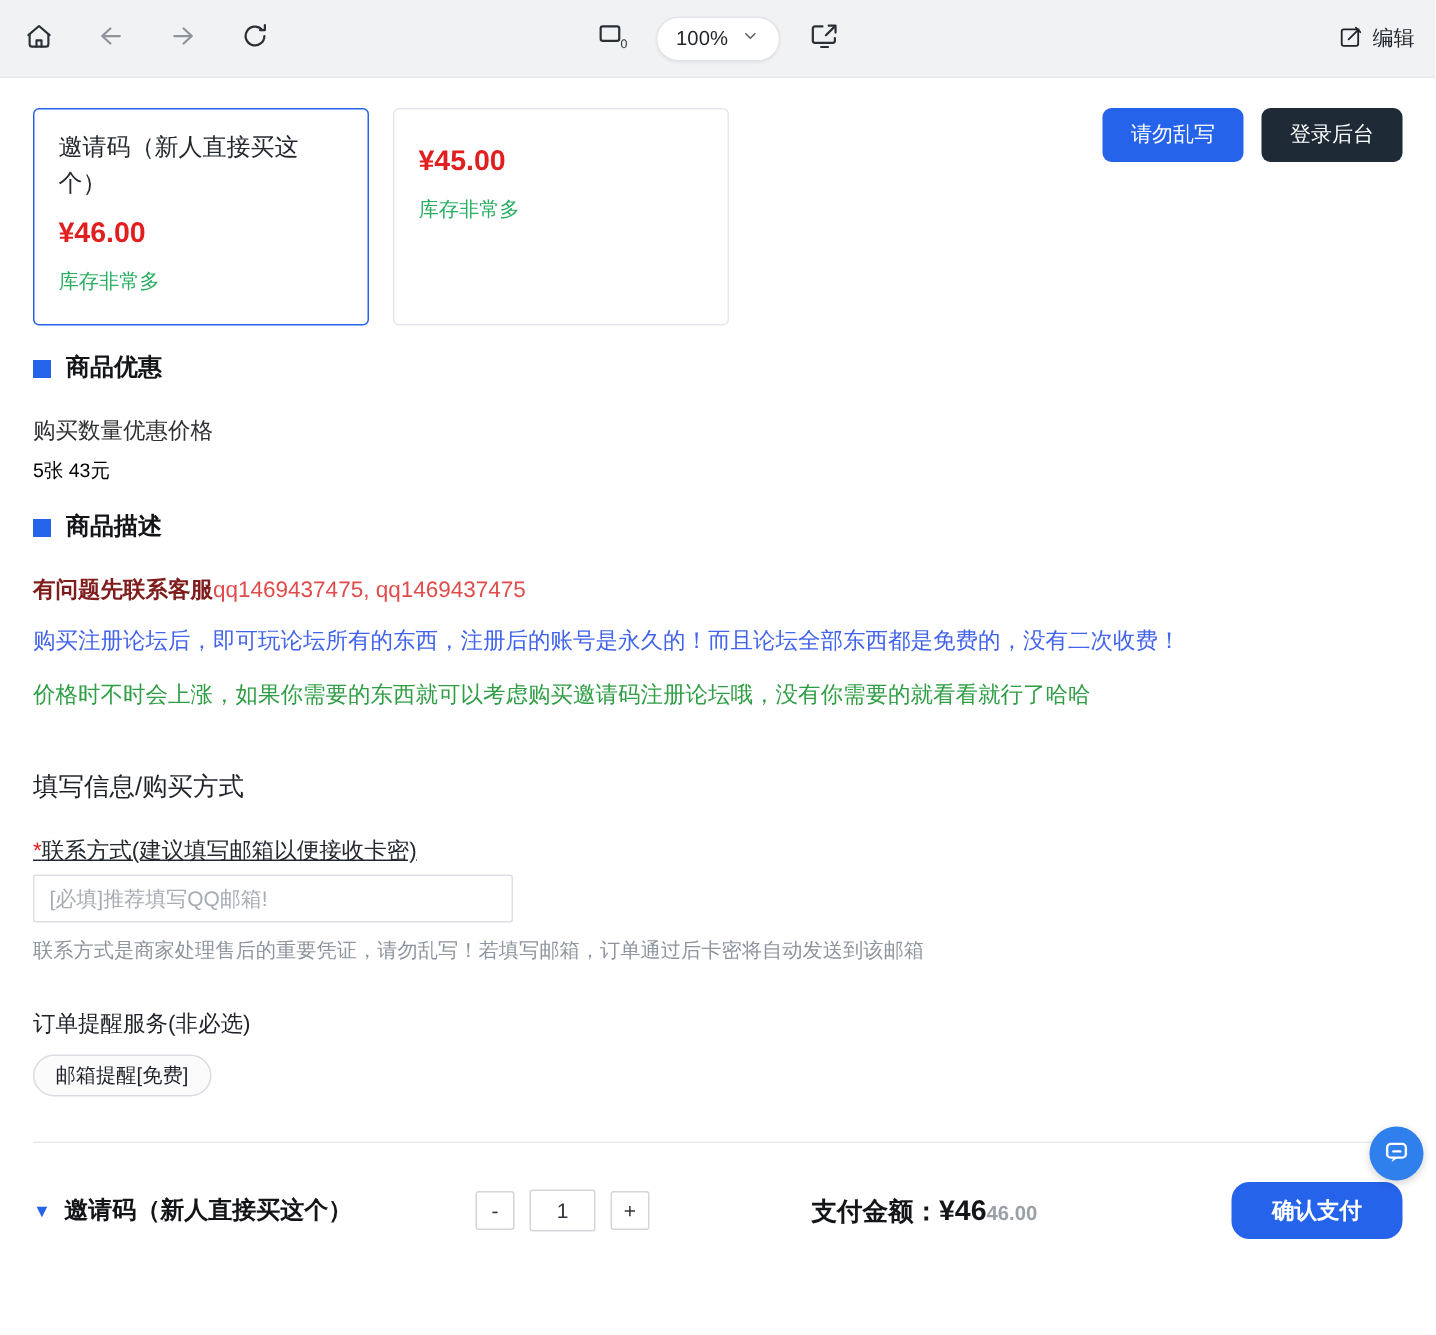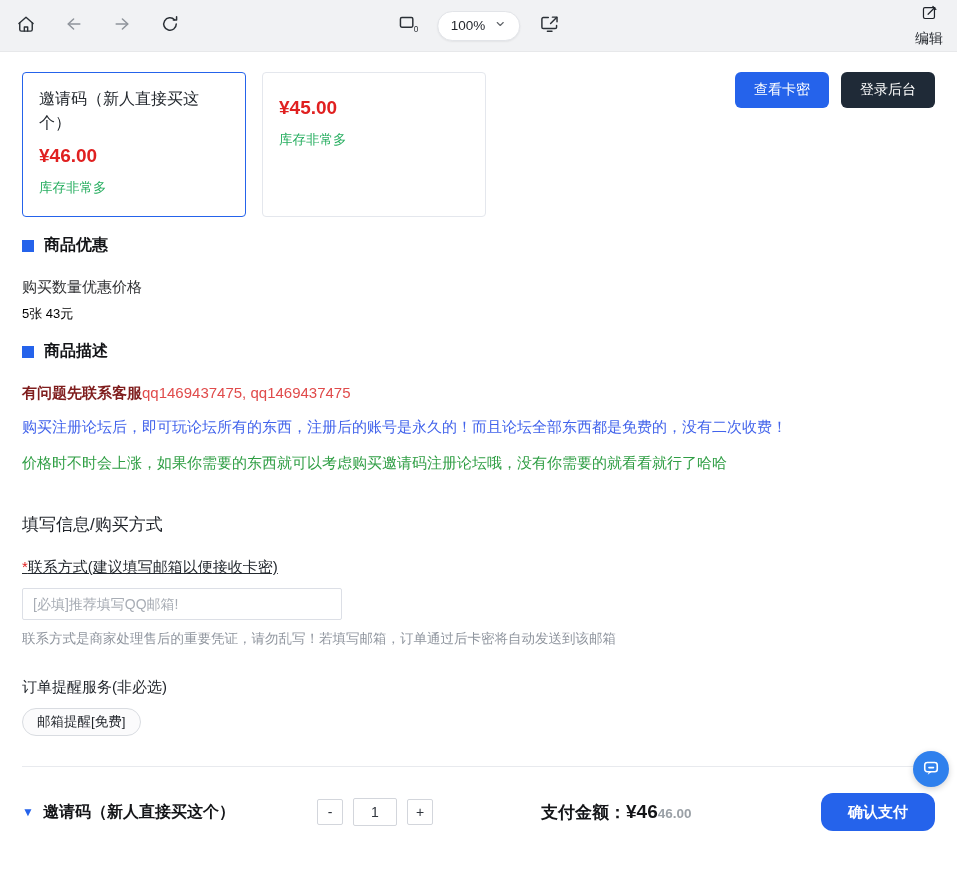--- a/index.html
+++ b/index.html
@@ -15,21 +15,21 @@
   }
   .tb-left { display: flex; align-items: center; gap: 24px; }
   .icon-btn { background: none; border: none; display: flex; align-items: center; cursor: pointer; padding: 2px; color: #2b3036; }
   .icon-btn.dim { color: #8f949b; }
   .tb-center { position: absolute; left: 50%; transform: translateX(-50%); display: flex; align-items: center; gap: 16px; }
   .zoom-pill {
     background: #fff; border: 1px solid #e2e4e8; border-radius: 16px; height: 30px;
     padding: 0 13px; display: flex; align-items: center; gap: 9px; font-size: 13.5px;
     color: #1f2329; box-shadow: 0 1px 2px rgba(0,0,0,0.06); cursor: pointer;
   }
-  .tb-right { margin-left: auto; display: flex; align-items: center; gap: 6px; font-size: 14px; color: #1f2329; cursor: pointer; flex-direction: column; }
+  .tb-right { margin-left: auto; display: flex; align-items: center; gap: 6px; font-size: 14px; color: #1f2329; cursor: pointer; }
   
   .content { padding: 0 22px; }
   .top-row { display: flex; align-items: flex-start; margin-top: 20px; }
   .cards { display: flex; gap: 16px; }
   .card {
     width: 224px; height: 145px; border: 1px solid #e4e7ed; border-radius: 4px;
     padding: 14px 16px; background: #fff; cursor: pointer;
   }
   .card.selected { border-color: #2563eb; }
   .card-title { font-size: 16px; line-height: 1.5; color: #24292f; }
@@ -47,21 +47,21 @@
   .desc-contact { margin-top: 22px; font-size: 15px; }
   .desc-contact .prefix { color: #7f1d1d; font-weight: bold; }
   .desc-contact .qq { color: #e04b4b; }
   .desc-blue { margin-top: 15px; font-size: 15px; color: #4263eb; }
   .desc-green { margin-top: 17px; font-size: 15px; color: #2f9e44; }
   
   .form-title { margin-top: 40px; font-size: 17px; font-weight: 500; color: #1f2329; }
   .field-label { margin-top: 22px; font-size: 15px; color: #24292f; text-decoration: underline; }
   .req { color: #e02020; }
   .text-input {
-    display: block; margin-top: 11px; width: 320px; height: 32px; border: 1px solid #dcdfe6;
+    display: block; margin-top: 6px; width: 320px; height: 32px; border: 1px solid #dcdfe6;
     border-radius: 2px; padding: 0 10px; font-size: 14px; color: #303133; font-family: inherit;
   }
   .text-input::placeholder { color: #a8adb5; }
   .help-text { margin-top: 10px; font-size: 13.5px; color: #8f959e; }
   .remind-title { margin-top: 30px; font-size: 15px; color: #1f2329; }
   .chip {
     margin-top: 11px; display: inline-flex; align-items: center; height: 28px; padding: 0 14px;
     border: 1px solid #d9dce1; border-radius: 14px; background: #fbfbfc; font-size: 13.5px;
     color: #1f2329; cursor: pointer; font-family: inherit;
   }
@@ -174,21 +174,21 @@
         <div class="card-title">邀请码（新人直接买这个）</div>
         <div class="card-price">¥46.00</div>
         <div class="card-stock">库存非常多</div>
       </div>
       <div class="card">
         <div class="card-price">¥45.00</div>
         <div class="card-stock">库存非常多</div>
       </div>
     </div>
     <div class="top-actions">
-      <button class="btn btn-primary">查看卡密</button>
+      <button class="btn btn-primary">请勿乱写</button>
       <button class="btn btn-dark">登录后台</button>
     </div>
   </div>
 
   
   <div class="sec-head">
     <span class="sq"></span>
     <span>商品优惠</span>
   </div>
   <div class="promo-line1">购买数量优惠价格</div>

